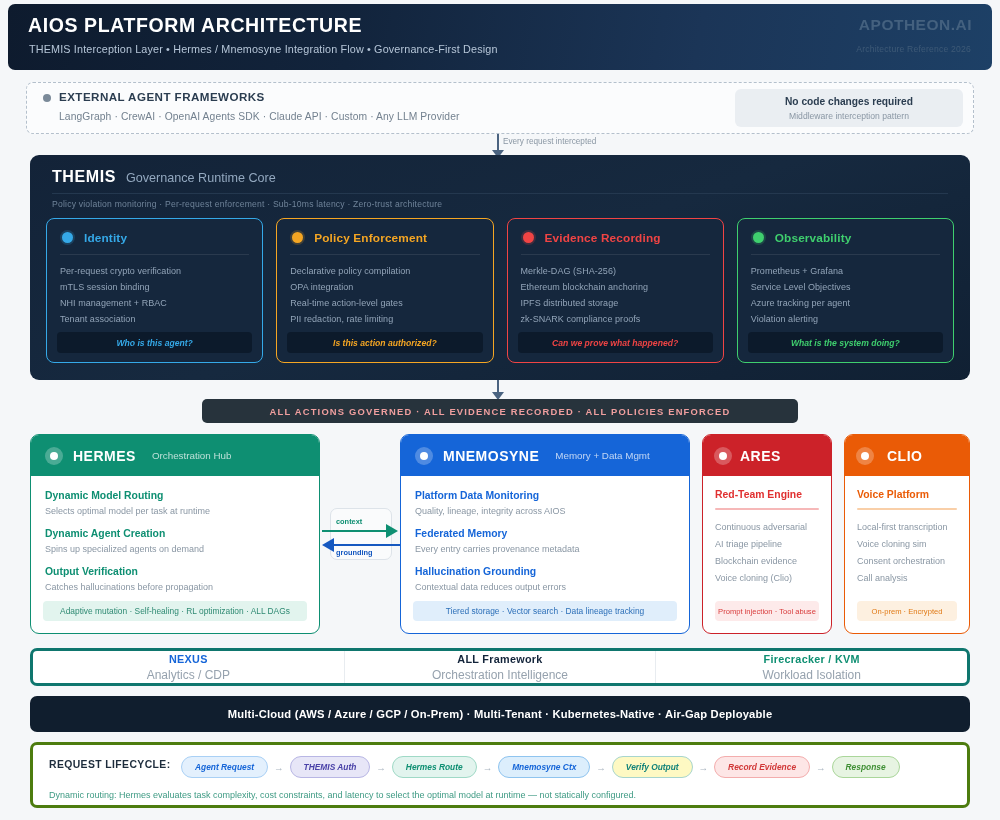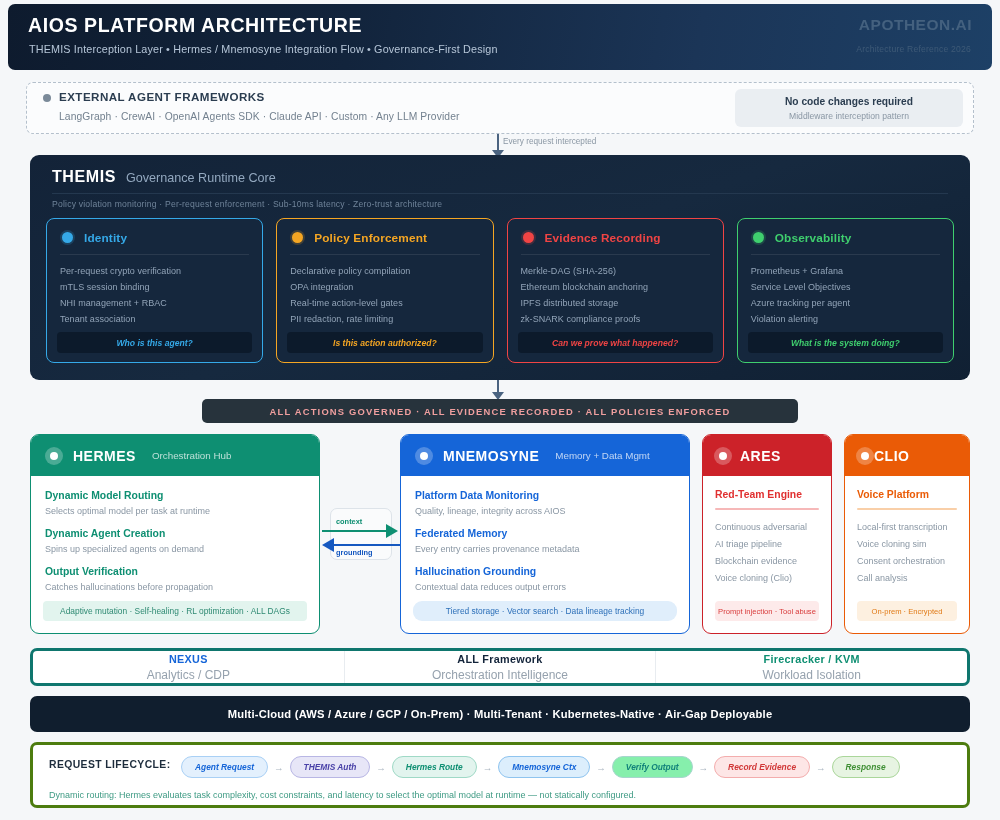--- a/index.html
+++ b/index.html
@@ -387,21 +387,21 @@
         <span class="card-name">MNEMOSYNE</span>
         <span class="card-tag">Memory + Data Mgmt</span>
       </div>
       <div class="card-body" style="height:157px;">
         <div class="feat-t" style="color:#1565d8;">Platform Data Monitoring</div>
         <div class="feat-d">Quality, lineage, integrity across AIOS</div>
         <div class="feat-t" style="color:#1565d8;">Federated Memory</div>
         <div class="feat-d">Every entry carries provenance metadata</div>
         <div class="feat-t" style="color:#1565d8;">Hallucination Grounding</div>
         <div class="feat-d">Contextual data reduces output errors</div>
-        <div class="card-foot" style="background:#e0eefb; color:#2c6fb8;border-radius:9px;">Tiered storage · Vector search · Data lineage tracking</div>
+        <div class="card-foot" style="background:#e0eefb; color:#2c6fb8;">Tiered storage · Vector search · Data lineage tracking</div>
       </div>
     </div>
 
     <div class="card" style="left:702px; width:130px; height:200px; border:1.6px solid #cc2229;">
       <div class="card-hd" style="background:#cc2229; padding-left:11px; gap:8px;">
         <span class="card-dot-ring">
             <span class="card-dot"></span>
           </span>
         <span class="card-name">ARES</span>
       </div>
@@ -410,21 +410,21 @@
         <div class="small-card-rule" style="background:#f6b8b8;"></div>
         <div class="small-item">Continuous adversarial</div>
         <div class="small-item">AI triage pipeline</div>
         <div class="small-item">Blockchain evidence</div>
         <div class="small-item">Voice cloning (Clio)</div>
         <div class="card-foot" style="background:#fdeaea; color:#d83b3b; font-size:7.6px;">Prompt injection · Tool abuse</div>
       </div>
     </div>
 
     <div class="card" style="left:844px; width:126px; height:200px; border:1.6px solid #ea5b06;">
-      <div class="card-hd" style="background:#ea5b06; padding-left:11px; gap:0;">
+      <div class="card-hd" style="background:#ea5b06; padding-left:11px; gap:13px;">
         <span class="card-dot-ring">
             <span class="card-dot"></span>
           </span>
         <span class="card-name">CLIO</span>
       </div>
       <div class="card-body" style="height:157px; padding:11px 12px 0 12px;">
         <div class="feat-t" style="color:#ea5b06;">Voice Platform</div>
         <div class="small-card-rule" style="background:#f9cfa8;"></div>
         <div class="small-item">Local-first transcription</div>
         <div class="small-item">Voice cloning sim</div>
@@ -457,21 +457,21 @@
     <div class="lc-label">REQUEST LIFECYCLE:</div>
     <div class="lc-chain" id="lc-chain">
         <span class="lc-pill" style="background: rgb(227, 240, 253); border: 1px solid rgb(169, 208, 245); color: rgb(21, 101, 216);">Agent Request</span>
         <span class="lc-arrow">→</span>
         <span class="lc-pill" style="background: rgb(231, 230, 247); border: 1px solid rgb(184, 182, 228); color: rgb(74, 66, 168);">THEMIS Auth</span>
         <span class="lc-arrow">→</span>
         <span class="lc-pill" style="background: rgb(226, 244, 238); border: 1px solid rgb(159, 217, 198); color: rgb(14, 143, 114);">Hermes Route</span>
         <span class="lc-arrow">→</span>
         <span class="lc-pill" style="background: rgb(220, 238, 252); border: 1px solid rgb(143, 196, 239); color: rgb(21, 101, 216);">Mnemosyne Ctx</span>
         <span class="lc-arrow">→</span>
-        <span class="lc-pill" style="background: #86efac; border: 1px solid rgb(167, 213, 205); color: rgb(17, 130, 122);">Verify Output</span>
+        <span class="lc-pill" style="background: #fef9c3; border: 1px solid rgb(167, 213, 205); color: rgb(17, 130, 122);">Verify Output</span>
         <span class="lc-arrow">→</span>
         <span class="lc-pill" style="background: rgb(253, 230, 230); border: 1px solid rgb(243, 173, 173); color: rgb(209, 56, 56);">Record Evidence</span>
         <span class="lc-arrow">→</span>
         <span class="lc-pill" style="background: rgb(231, 244, 226); border: 1px solid rgb(170, 214, 154); color: rgb(63, 143, 52);">Response</span>
       </div>
     <div class="lc-note">Dynamic routing: Hermes evaluates task complexity, cost constraints, and latency to select the optimal model at runtime — not statically configured.</div>
   </div>
 
 </div>
 

